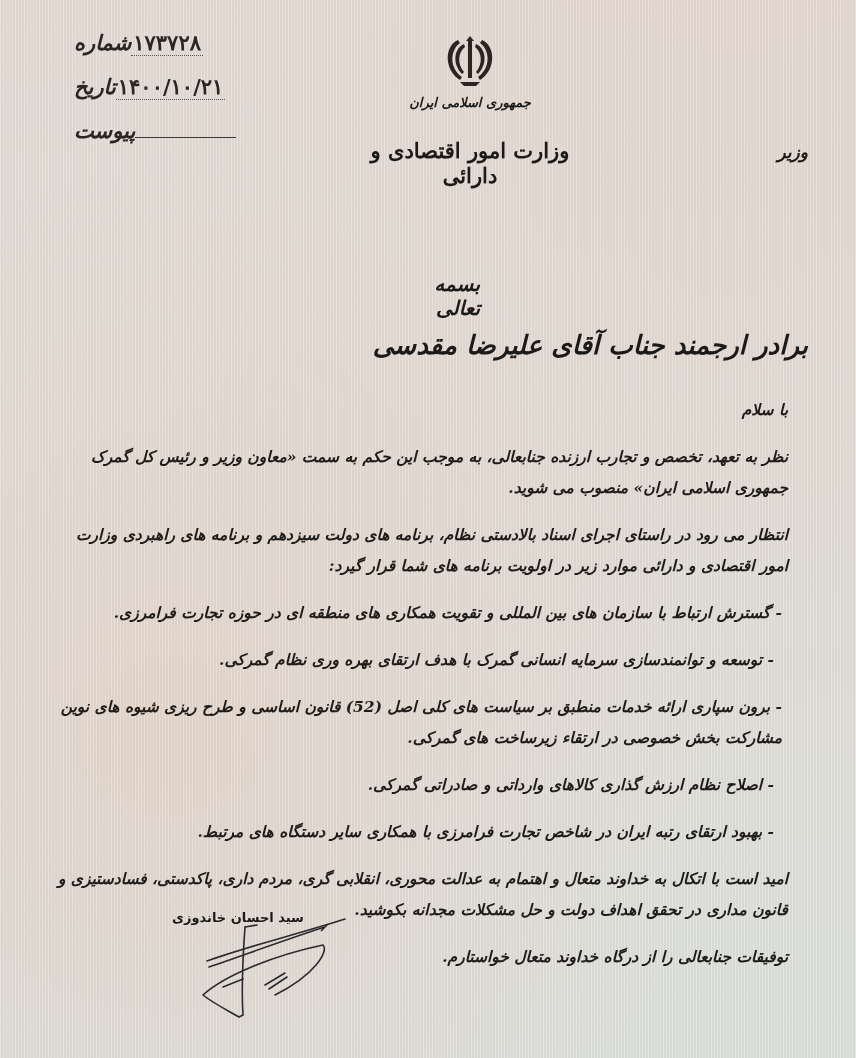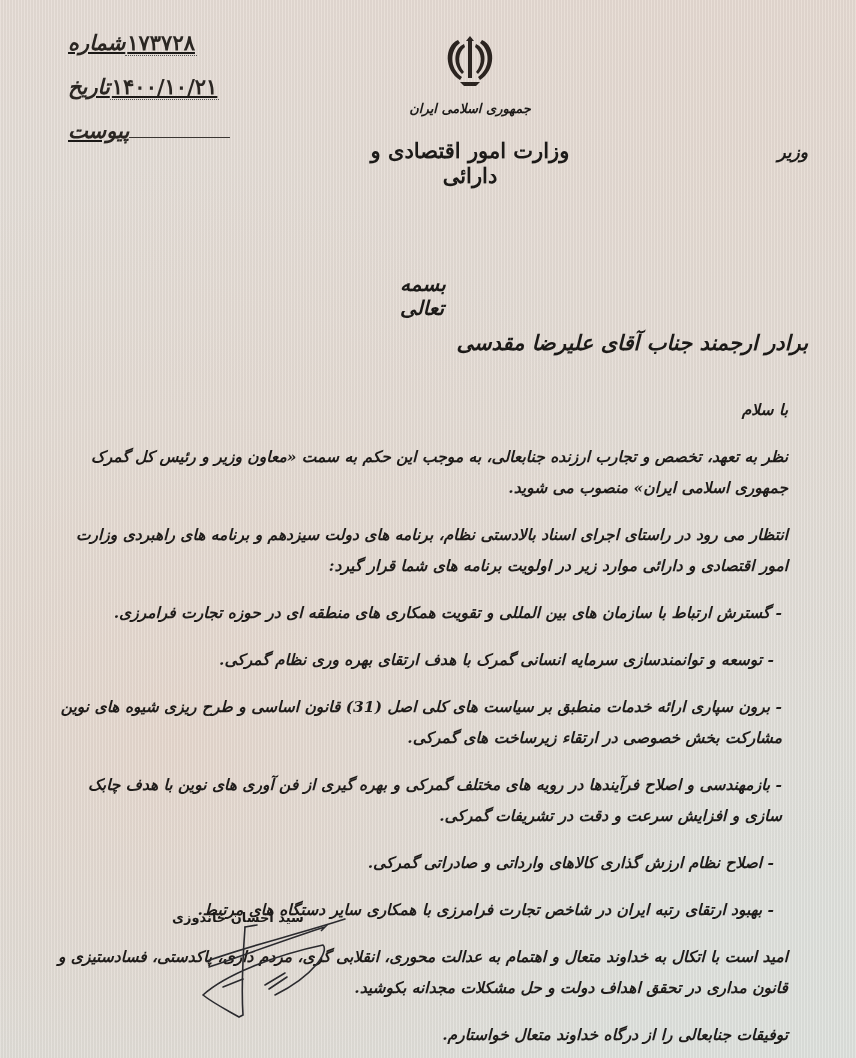--- a/index.html
+++ b/index.html
@@ -23,54 +23,53 @@
     position: absolute; inset: 0;
     background: repeating-linear-gradient(90deg,
       rgba(255,255,255,0.10) 0px, rgba(255,255,255,0.10) 1px,
       rgba(0,0,0,0.035) 1px, rgba(0,0,0,0.035) 3px);
     pointer-events: none;
   }
   .rtl { direction: rtl; unicode-bidi: embed; }
 
   
   .meta {
-    position: absolute; left: 64px; top: 30px; width: 170px;
+    position: absolute; left: 70px; top: 30px; width: 170px;
     font-family: "DejaVu Serif", serif;
     font-weight: bold;
-    text-decoration: underline;
   }
   .meta-row { display: flex; flex-direction: row-reverse; align-items: baseline; height: 44px; }
   .meta-label { font-size: 21px; font-style: italic; color: #2a2622; margin-left: 4px; }
   .meta-value { font-size: 21px; color: #2a2622; letter-spacing: 1px; border-bottom: 1px dotted #555; padding: 0 2px; }
   .meta-line { flex: 1; border-bottom: 1.5px solid #3a3632; height: 14px; margin-right: 4px; }
 
   
   .emblem {
     position: absolute; left: 440px; top: 32px; width: 60px; height: 56px;
   }
   .republic {
-    position: absolute; left: 400px; top: 101px; width: 140px; text-align: center;
+    position: absolute; left: 400px; top: 95px; width: 140px; text-align: center;
     font-size: 13px; font-weight: bold; font-style: italic;
   }
   .ministry {
     position: absolute; left: 340px; top: 138px; width: 260px; text-align: center;
     font-size: 21px; font-weight: bold; letter-spacing: 1px;
   }
   .minister-label {
     position: absolute; right: 48px; top: 142px;
     font-size: 17px; font-weight: bold; font-style: italic;
   }
 
   .invocation {
-    position: absolute; left: 400px; top: 272px; width: 80px; text-align: left;
+    position: absolute; left: 400px; top: 272px; width: 80px; text-align: right;
     font-size: 20px; font-weight: bold; font-style: italic;
   }
   .addressee {
     position: absolute; right: 48px; top: 330px;
-    font-size: 21px; font-weight: bold; font-style: italic;
+    font-size: 26px; font-weight: bold; font-style: italic;
   }
 
   .body-text {
     position: absolute; right: 52px; top: 378px; width: 770px;
     font-size: 15.5px; font-style: italic; font-weight: bold;
     line-height: 31px;
     color: #1e1b19;
   }
   .body-text p { margin: 16px; }
   .bullet { padding-right: 6px; }
@@ -120,22 +119,21 @@
 
 <div class="invocation rtl">بسمه تعالی</div>
 <div class="addressee rtl">برادر ارجمند جناب آقای علیرضا مقدسی</div>
 
 <div class="body-text rtl">
   <p>با سلام</p>
   <p>نظر به تعهد، تخصص و تجارب ارزنده جنابعالی، به موجب این حکم به سمت «معاون وزیر و رئیس کل گمرک جمهوری اسلامی ایران» منصوب می شوید.</p>
   <p>انتظار می رود در راستای اجرای اسناد بالادستی نظام، برنامه های دولت سیزدهم و برنامه های راهبردی وزارت امور اقتصادی و دارائی موارد زیر در اولویت برنامه های شما قرار گیرد:</p>
   <p class="bullet">- گسترش ارتباط با سازمان های بین المللی و تقویت همکاری های منطقه ای در حوزه تجارت فرامرزی.</p>
   <p class="bullet deep">- توسعه و توانمندسازی سرمایه انسانی گمرک با هدف ارتقای بهره وری نظام گمرکی.</p>
-  <p class="bullet">- برون سپاری ارائه خدمات منطبق بر سیاست های کلی اصل (31) قانون اساسی و طرح ریزی شیوه های نوین مشارکت بخش خصوصی در ارتقاء زیرساخت های گمرکی.</p>
-  <p class="bullet">- بازمهندسی و اصلاح فرآیندها در رویه های مختلف گمرکی و بهره گیری از فن آوری های نوین با هدف چابک سازی و افزایش سرعت و دقت در تشریفات گمرکی.</p>
+  <p class="bullet">- برون سپاری ارائه خدمات منطبق بر سیاست های کلی اصل (52) قانون اساسی و طرح ریزی شیوه های نوین مشارکت بخش خصوصی در ارتقاء زیرساخت های گمرکی.</p>
   <p class="bullet deep">- اصلاح نظام ارزش گذاری کالاهای وارداتی و صادراتی گمرکی.</p>
   <p class="bullet deep">- بهبود ارتقای رتبه ایران در شاخص تجارت فرامرزی با همکاری سایر دستگاه های مرتبط.</p>
   <p>امید است با اتکال به خداوند متعال و اهتمام به عدالت محوری، انقلابی گری، مردم داری، پاکدستی، فسادستیزی و قانون مداری در تحقق اهداف دولت و حل مشکلات مجدانه بکوشید.</p>
   <p>توفیقات جنابعالی را از درگاه خداوند متعال خواستارم.</p>
 </div>
 
 <div class="signer rtl">سید احسان خاندوزی</div>
 <svg class="signature" viewBox="0 0 160 110">
   <g fill="none" stroke="#2a2a2e" stroke-width="1.6" stroke-linecap="round">
     <path d="M50 12 L62 10"></path>

